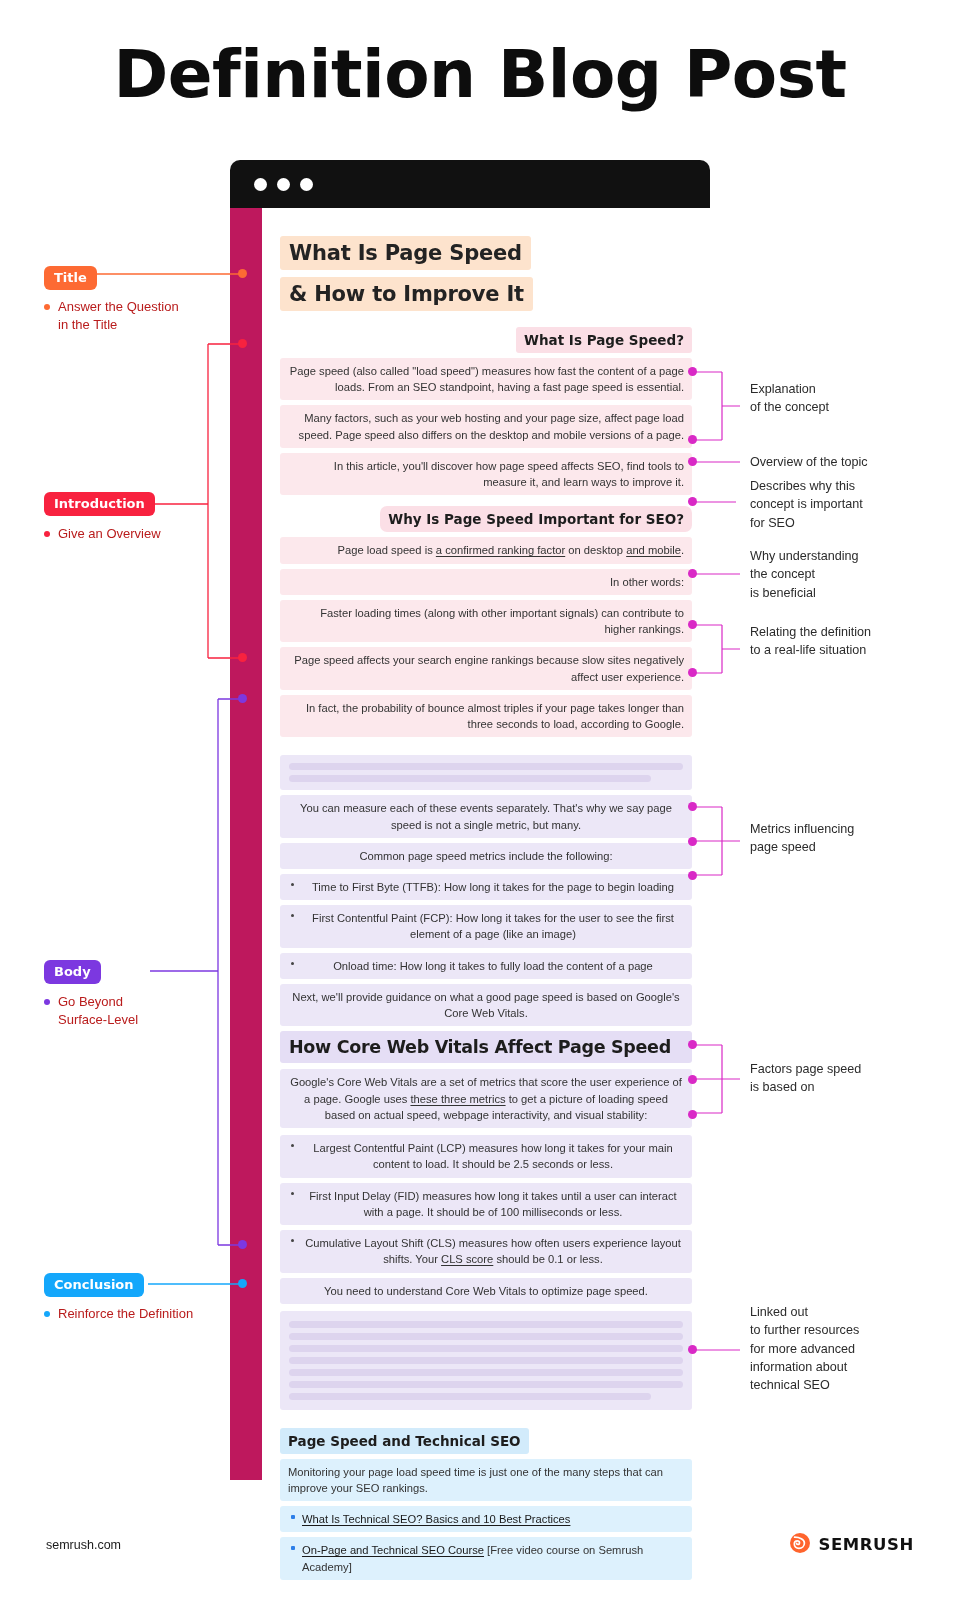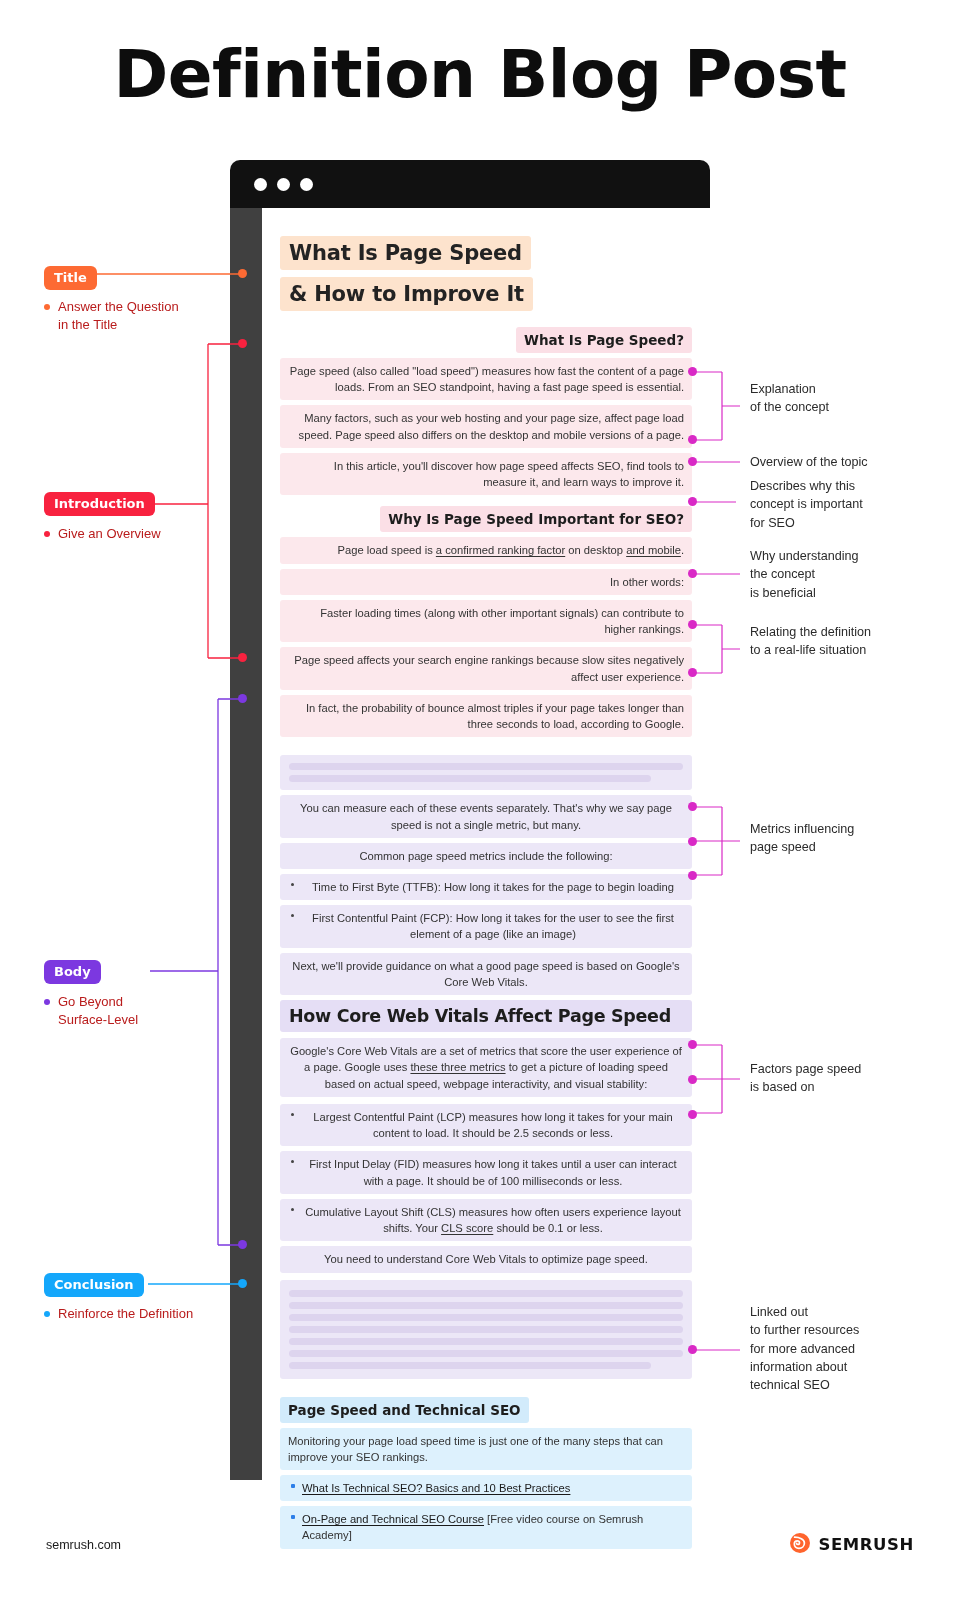--- a/index.html
+++ b/index.html
@@ -22,21 +22,21 @@
     position:absolute;left:230px;top:160px;width:480px;height:1320px;
     background:#f7f7f7;
   }
   .browser-bar{
     position:absolute;left:0;top:0;width:480px;height:48px;
     background:#111111;border-radius:10px 10px 0 0;
     display:flex;align-items:center;gap:10px;padding-left:24px;box-sizing:border-box;
   }
   .dot{width:13px;height:13px;border-radius:50%;background:#ffffff;}
   .browser-body{
-    position:absolute;left:0;top:48px;width:480px;height:1272px;background:#404040;
+    position:absolute;left:0;top:48px;width:480px;height:1272px;background:#be185d;
   }
   .doc{
     position:absolute;left:32px;top:0px;width:448px;min-height:1232px;
     background:#ffffff;box-sizing:border-box;padding:28px 18px 40px 18px;
   }
   .h1line{
     font-size:21px;font-weight:700;color:#232323;background:#fde3cd;
     padding:5px 9px;border-radius:3px;display:inline-block;margin-bottom:7px;
     font-family:"DejaVu Sans","Liberation Sans",sans-serif;letter-spacing:-0.2px;
   }
@@ -135,37 +135,38 @@
           <span class="h1line">What Is Page Speed</span><br>
           <span class="h1line">&amp; How to Improve It</span>
         </div>
 
         <div style="margin-top:9px;text-align:right;">
           <span class="h2 pinkhead">What Is Page Speed?</span>
           <div class="block pink">Page speed (also called "load speed") measures how fast the content of a page loads. From an SEO standpoint, having a fast page speed is essential.</div>
           <div class="block pink">Many factors, such as your web hosting and your page size, affect page load speed. Page speed also differs on the desktop and mobile versions of a page.</div>
           <div class="block pink">In this article, you'll discover how page speed affects SEO, find tools to measure it, and learn ways to improve it.</div>
 
-          <span class="h2 pinkhead" style="margin-top:6px;">Why Is Page Speed Important for SEO?</span>
+          <span class="h2 pinkhead" style="margin-top:6px;border-radius:7px;">Why Is Page Speed Important for SEO?</span>
           <div class="block pink"><span>Page load speed is </span><u>a confirmed ranking factor</u><span> on desktop </span><u>and mobile</u><span>.</span></div>
           <div class="block pink">In other words:</div>
           <div class="block pink">Faster loading times (along with other important signals) can contribute to higher rankings.</div>
           <div class="block pink">Page speed affects your search engine rankings because slow sites negatively affect user experience.</div>
           <div class="block pink">In fact, the probability of bounce almost triples if your page takes longer than three seconds to load, according to Google.</div>
         </div>
 
         <div style="margin-top:18px;">
           <div class="skel purple">
             <div class="bar" style="width:100%;"></div>
             <div class="bar" style="width:92%;"></div>
           </div>
           <div class="block purple">You can measure each of these events separately. That's why we say page speed is not a single metric, but many.</div>
           <div class="block purple">Common page speed metrics include the following:</div>
           <div class="block purple li">Time to First Byte (TTFB): How long it takes for the page to begin loading</div>
           <div class="block purple li">First Contentful Paint (FCP): How long it takes for the user to see the first element of a page (like an image)</div>
+          <div class="block purple li">Onload time: How long it takes to fully load the content of a page</div>
           <div class="block purple" style="padding-left:8px;">Next, we'll provide guidance on what a good page speed is based on Google's Core Web Vitals.</div>
 
           <span class="h2big purplehead">How Core Web Vitals Affect Page Speed</span>
 
           <div class="block purple"><span>Google's Core Web Vitals are a set of metrics that score the user experience of a page. Google uses </span><u>these three metrics</u><span> to get a picture of loading speed based on actual speed, webpage interactivity, and visual stability:</span></div>
           <div class="block purple li" style="margin-top:7px;">Largest Contentful Paint (LCP) measures how long it takes for your main content to load. It should be 2.5 seconds or less.</div>
           <div class="block purple li">First Input Delay (FID) measures how long it takes until a user can interact with a page. It should be of 100 milliseconds or less.</div>
           <div class="block purple li"><span>Cumulative Layout Shift (CLS) measures how often users experience layout shifts. Your </span><u>CLS score</u><span> should be 0.1 or less.</span></div>
           <div class="block purple">You need to understand Core Web Vitals to optimize page speed.</div>
 

